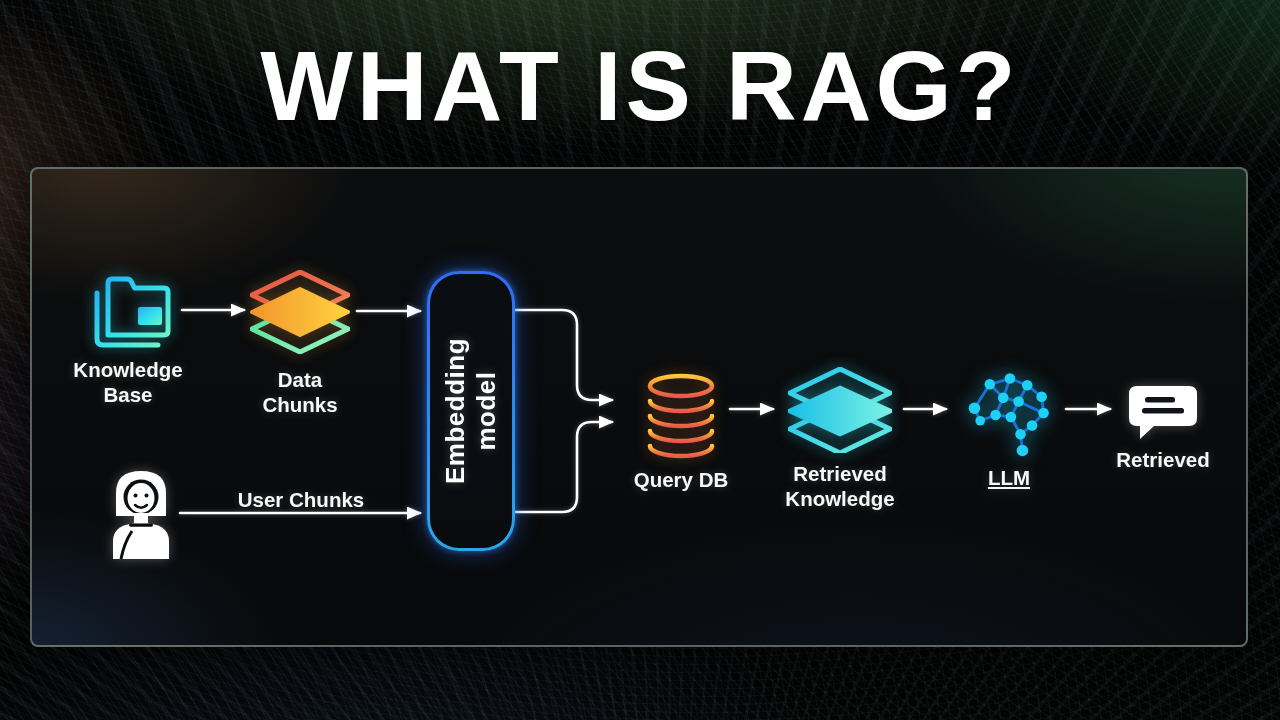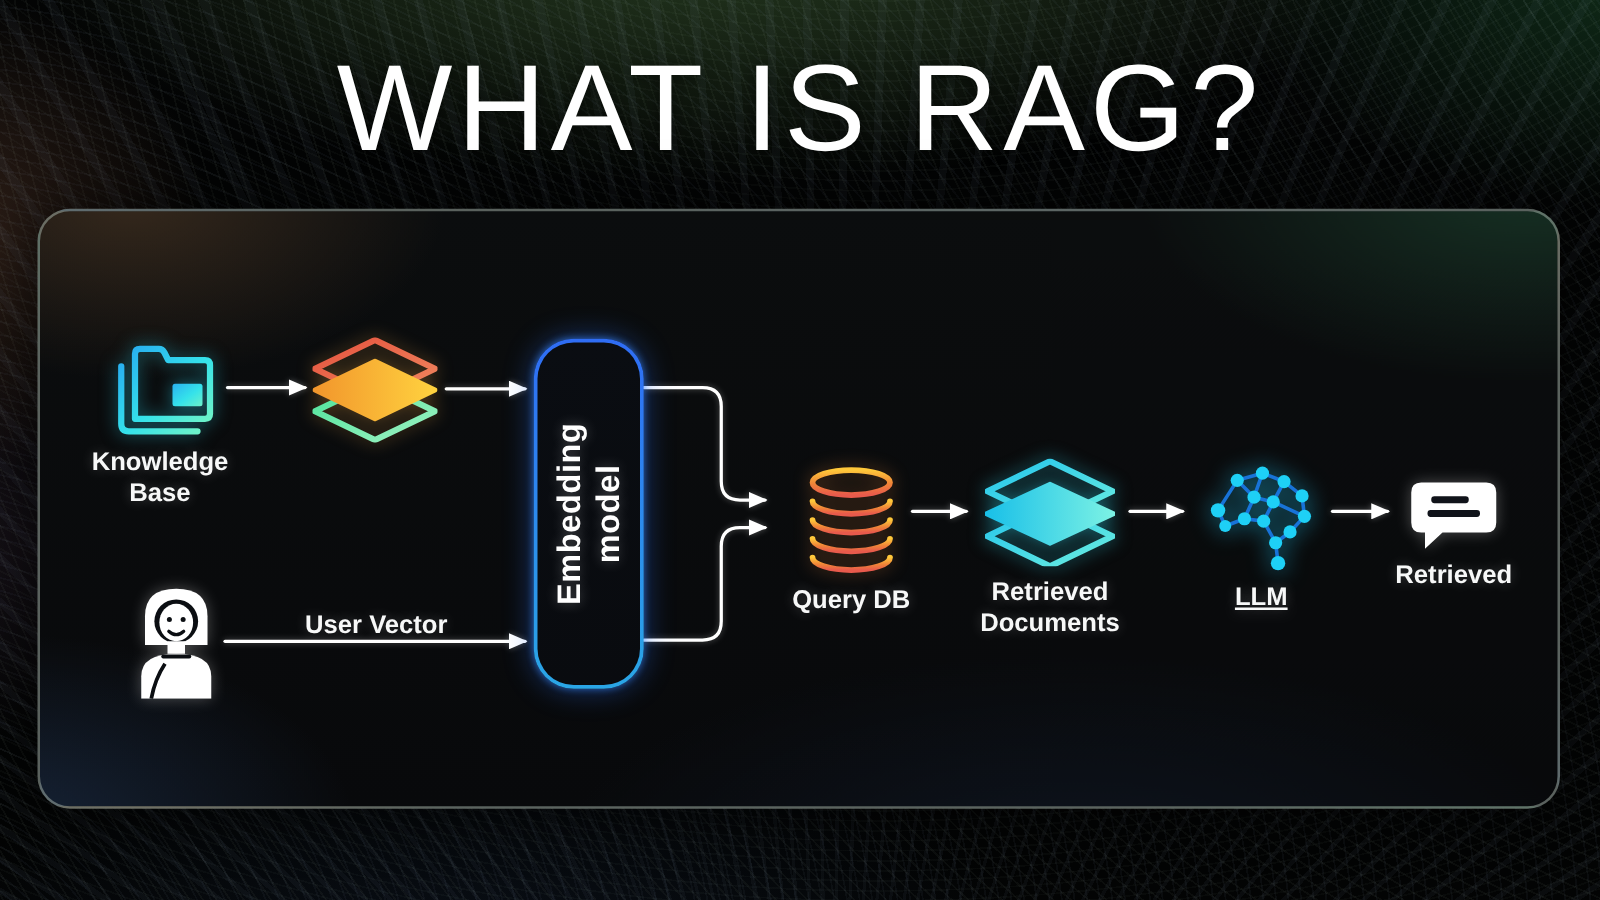--- a/index.html
+++ b/index.html
@@ -24,28 +24,28 @@
     background:
       repeating-radial-gradient(circle at 135% -45%, rgba(190,210,190,.05) 0 1.4px, transparent 1.4px 9px),
       repeating-radial-gradient(circle at -8% 118%,  rgba(150,170,200,.055) 0 1.4px, transparent 1.4px 10px),
       repeating-conic-gradient(from -26deg at 52% 155%, rgba(150,170,200,.055) 0 .35deg, transparent .35deg 1.55deg),
       repeating-radial-gradient(circle at 55% -130%, rgba(170,195,175,.04) 0 1.3px, transparent 1.3px 8px);
   }
   
   .title {
     position:absolute; top:30px; left:0; width:100%;
     text-align:center; color:#ffffff;
-    font-size:98px; font-weight:400; letter-spacing:4px;
+    font-size:98px; font-weight:700; letter-spacing:4px;
     text-shadow:0 2px 14px rgba(0,0,0,.6);
     white-space:nowrap;
   }
   
   .panel {
     position:absolute; left:30px; top:167px; width:1218px; height:480px;
-    box-sizing:border-box; border-radius:26px;
+    box-sizing:border-box; border-radius:8px;
     border:2px solid rgba(172,186,176,.5);
     background:
       radial-gradient(ellipse 420px 240px at 6% -2%,  rgba(112,78,48,.42), transparent 60%),
       radial-gradient(ellipse 520px 260px at 98% -4%, rgba(36,92,62,.45),  transparent 60%),
       radial-gradient(ellipse 460px 260px at -2% 104%, rgba(42,72,116,.42), transparent 60%),
       radial-gradient(ellipse 700px 300px at 68% 112%, rgba(26,44,74,.32),  transparent 60%),
       linear-gradient(180deg,#0b0d0e,#08090b);
     box-shadow:0 0 46px rgba(0,0,0,.6);
   }
   .arrows { position:absolute; left:0; top:0; width:1218px; height:480px;
@@ -140,20 +140,21 @@
           <linearGradient id="gGold" x1="0" y1="0" x2="1" y2="0">
             <stop offset="0" stop-color="#f2962c"></stop>
               <stop offset="1" stop-color="#ffd23f"></stop>
           </linearGradient>
         </defs>
         <polygon points="50,2 98,25 50,48 2,25" fill="none" stroke="url(#gRed)" stroke-width="5" stroke-linejoin="round"></polygon>
         <polygon points="50,36 98,59 50,82 2,59" fill="none" stroke="url(#gGreen)" stroke-width="5" stroke-linejoin="round"></polygon>
         <polygon points="50,19 98,42 50,65 2,42" fill="url(#gGold)" stroke="url(#gGold)" stroke-width="4" stroke-linejoin="round"></polygon>
       </svg>
     </div>
+    <div class="nlabel" style="left:268px; top:198px; width:100px;">Data Chunks</div>
 
     <div class="embed-box">
       <div class="embed-inner">
         <div class="embed-label">Embedding model</div>
       </div>
     </div>
 
     <div class="node" style="left:76px; top:298px;">
       <svg class="icon-white" width="66" height="92" viewBox="0 0 66 92">
         <path d="M8 49 V26 Q8 4 33 4 Q58 4 58 26 V49 H8 Z" fill="#ffffff"></path>
@@ -161,21 +162,21 @@
         <ellipse cx="33" cy="31" rx="13.5" ry="15" fill="#ffffff"></ellipse>
         <circle cx="27.5" cy="28.5" r="2" fill="#0b0e12"></circle>
         <circle cx="38.5" cy="28.5" r="2" fill="#0b0e12"></circle>
         <path d="M27 38 Q33 43.5 39 38" fill="none" stroke="#0b0e12" stroke-width="2.5" stroke-linecap="round"></path>
         <rect x="26" y="46" width="14" height="10" fill="#ffffff"></rect>
         <path d="M5 92 V74 Q5 56 33 56 Q61 56 61 74 V92 Z" fill="#ffffff"></path>
         <rect x="21" y="56.5" width="24" height="3.2" rx="1.6" fill="#0b0e12"></rect>
         <path d="M13 92 Q16 76 24 64" fill="none" stroke="#0b0e12" stroke-width="3"></path>
       </svg>
     </div>
-    <div class="nlabel nowrap" style="left:269px; top:318px;">User Vector</div>
+    <div class="nlabel nowrap" style="left:269px; top:318px;">User Chunks</div>
 
     <div class="node" style="left:609px; top:203px;">
       <svg class="icon-db" width="80" height="88" viewBox="0 0 80 88">
         <defs>
           <linearGradient id="gDb" x1="0" y1="0" x2="0" y2="1">
             <stop offset="0" stop-color="#ffc83a"></stop>
               <stop offset=".55" stop-color="#f08438"></stop>
               <stop offset="1" stop-color="#e85a4c"></stop>
           </linearGradient>
         </defs>
@@ -202,21 +203,21 @@
           <linearGradient id="gCyanLine" x1="0" y1="0" x2="1" y2="1">
             <stop offset="0" stop-color="#23c4ec"></stop>
               <stop offset="1" stop-color="#6ceee0"></stop>
           </linearGradient>
         </defs>
         <polygon points="52,2 102,26 52,50 2,26" fill="none" stroke="url(#gCyanLine)" stroke-width="5" stroke-linejoin="round"></polygon>
         <polygon points="52,38 102,62 52,86 2,62" fill="none" stroke="url(#gCyanLine)" stroke-width="5" stroke-linejoin="round"></polygon>
         <polygon points="52,20 104,44 52,68 0,44" fill="url(#gCyanFill)" stroke="url(#gCyanFill)" stroke-width="3" stroke-linejoin="round"></polygon>
       </svg>
     </div>
-    <div class="nlabel" style="left:808px; top:292px; width:160px;">Retrieved Documents</div>
+    <div class="nlabel" style="left:808px; top:292px; width:160px;">Retrieved Knowledge</div>
 
     <div class="node" style="left:929px; top:200px;">
       <svg class="icon-brain" width="96" height="92" viewBox="0 0 100 94">
         <g stroke="#1873d8" stroke-width="3" stroke-linecap="round">
           <path d="M14 40 L30 15" fill="none"></path>
             <path d="M30 15 L51 9" fill="none"></path>
           <path d="M51 9 L69 16" fill="none"></path>
             <path d="M69 16 L84 28" fill="none"></path>
           <path d="M84 28 L86 45" fill="none"></path>
             <path d="M86 45 L74 58" fill="none"></path>

